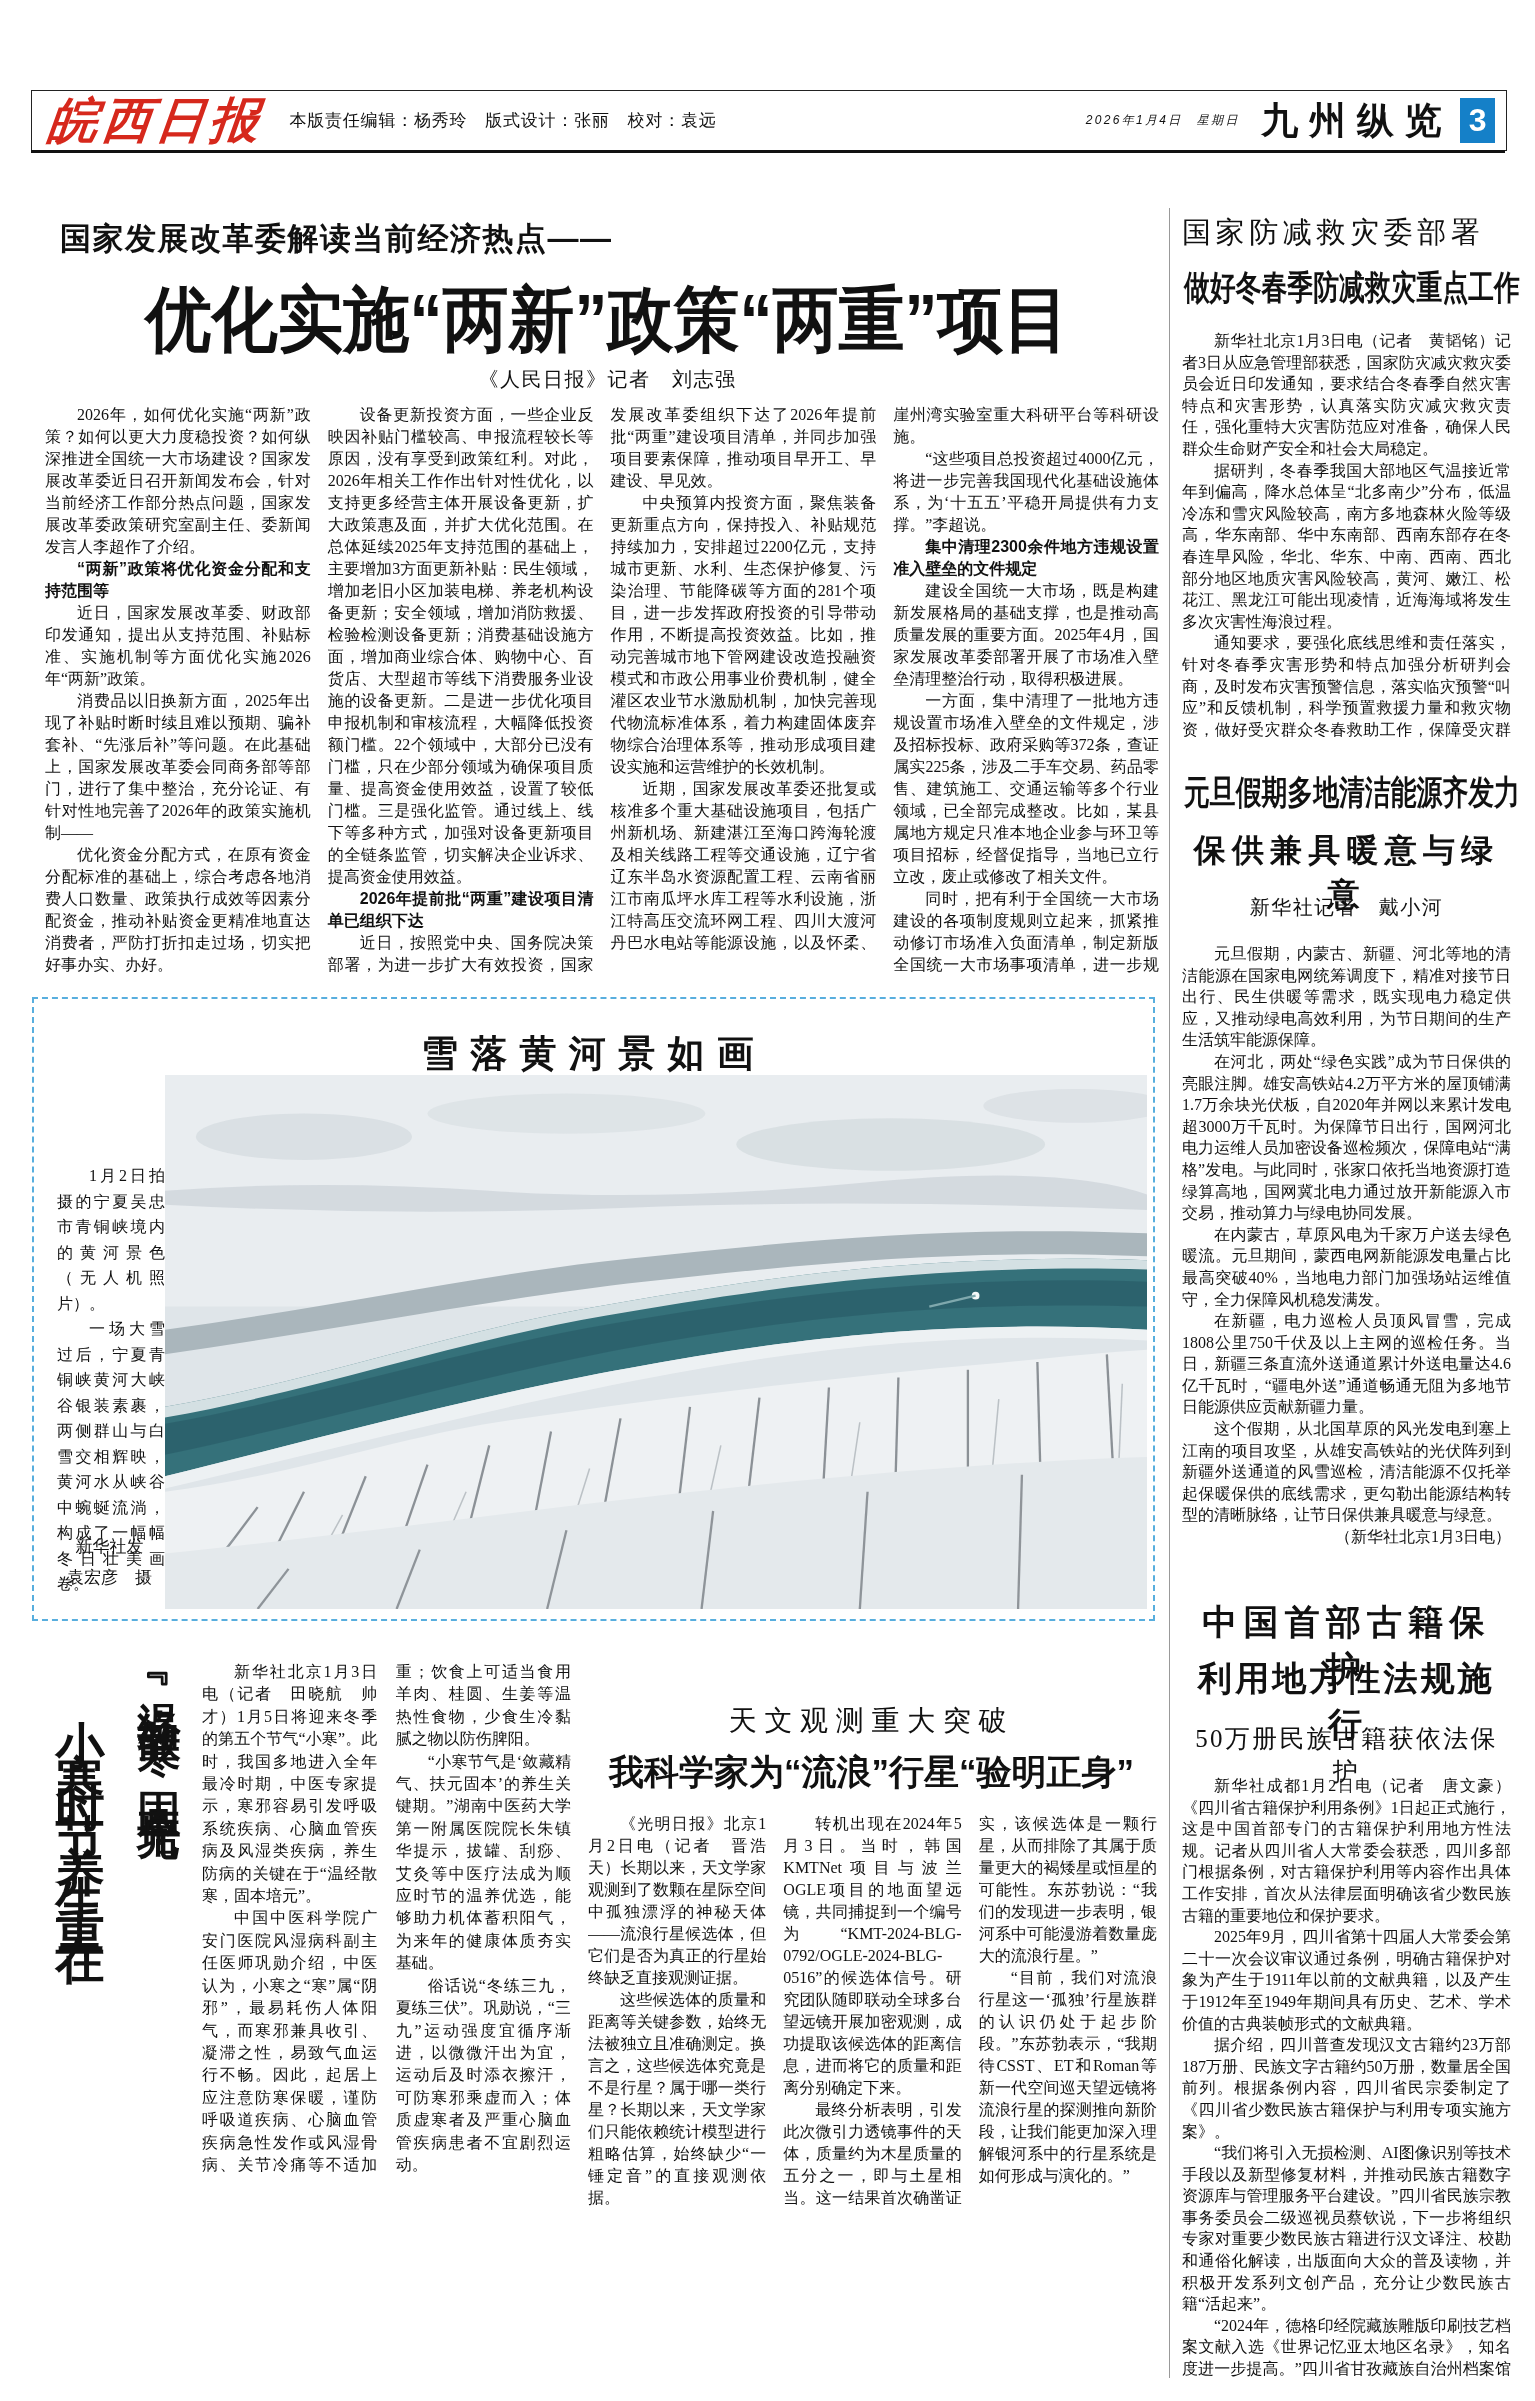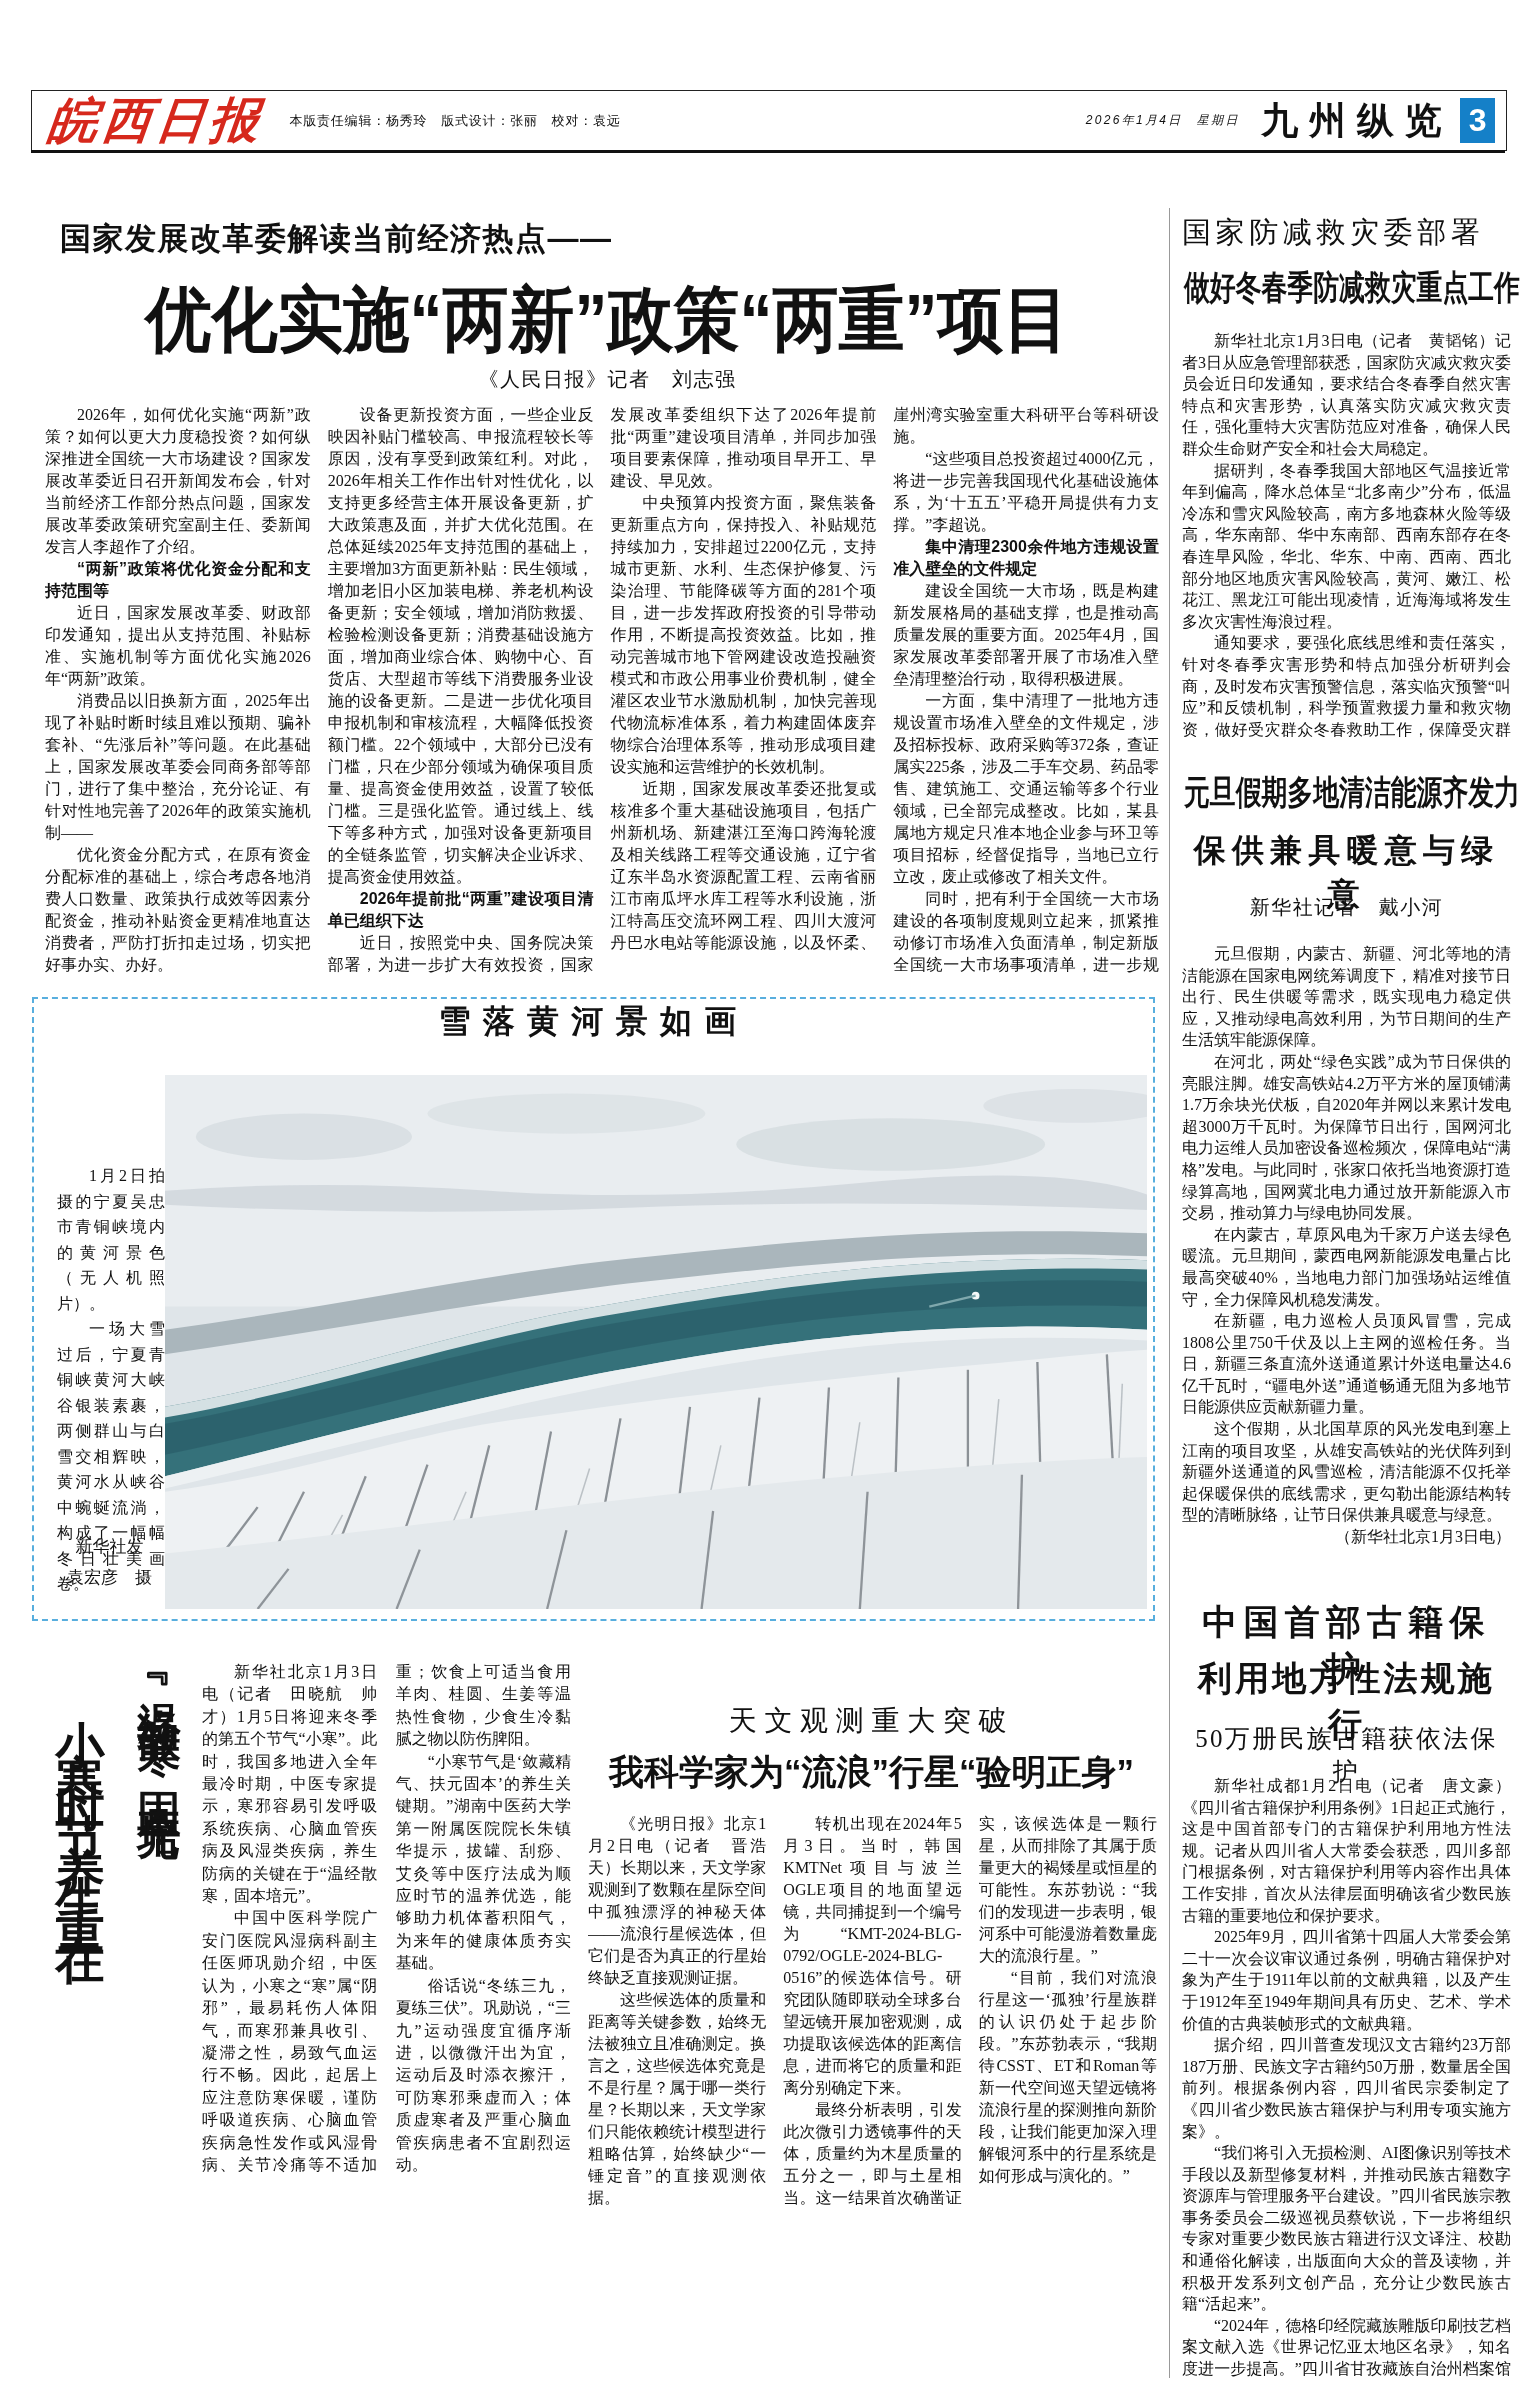--- a/index.html
+++ b/index.html
@@ -5,21 +5,21 @@
   html,body{margin:0;padding:0;background:#ffffff;}
   #page{position:relative;width:1536px;height:2401px;background:#ffffff;overflow:hidden;
         font-family:"Liberation Serif","DejaVu Serif",serif;color:#111;}
   .abs{position:absolute;}
   
   #mast-box{left:31px;top:90px;width:1474px;height:59px;border:0.8px solid #222;
             display:flex;align-items:center;}
   #logo{font-family:"DejaVu Serif",serif;font-style:italic;font-weight:bold;
         font-size:49px;color:#d6281c;letter-spacing:4.6px;margin-left:17px;
         transform:skewX(-6deg);white-space:nowrap;}
-  #editor-line{font-family:Liberation Sans, sans-serif;font-size:13px;
+  #editor-line{font-family:Liberation Sans, sans-serif;font-size:17px;
         margin-left:26px;letter-spacing:0.8px;white-space:nowrap;}
   #mast-spacer{flex:1;}
   #date-line{font-family:"Liberation Sans","DejaVu Sans",sans-serif;font-size:12px;
         letter-spacing:2.3px;white-space:nowrap;font-style:italic;}
   #section-name{font-family:"Liberation Sans","DejaVu Sans",sans-serif;font-weight:900;
         font-size:37px;letter-spacing:10.8px;margin:0 7.7px 0 21.6px;white-space:nowrap;}
   #page-num{width:35px;height:45px;background:#1580c8;color:#fff;display:flex;
         align-items:center;justify-content:center;font-family:"Liberation Sans",sans-serif;
         font-weight:bold;font-size:32px;margin-right:10.8px;}
   #mast-rule{left:31px;top:150px;width:1474px;height:3.1px;background:#111;}
@@ -31,23 +31,23 @@
         font-size:66px;letter-spacing:0px;white-space:nowrap;transform:scaleY(1.08);
         transform-origin:center top;}
   #main-byline{left:58px;top:366px;width:1099px;text-align:center;font-size:20px;letter-spacing:1.5px;}
   #main-body{left:45px;top:404px;width:1114px;height:583px;column-count:4;column-gap:17px;
         font-size:16px;line-height:22px;text-align:justify;overflow:hidden;}
   p{margin:0;text-indent:2em;}
   .sub{font-family:"Liberation Sans","DejaVu Sans",sans-serif;font-weight:bold;}
   .note{text-align:right;text-indent:0;}
   
   #photo-box{left:32px;top:997px;width:1119px;height:620px;border:2.3px dashed #58aede;}
-  #photo-headline{position:absolute;left:0;top:1px;width:100%;text-align:center;
+  #photo-headline{position:absolute;left:0;top:30px;width:100%;text-align:center;
         font-family:"Liberation Sans","DejaVu Sans",sans-serif;font-weight:900;
-        font-size:32px;letter-spacing:12.3px;}
+        font-size:37px;letter-spacing:12.3px;}
   #photo-caption{position:absolute;left:23px;top:164px;width:108px;font-size:16px;
         line-height:25.5px;text-align:justify;}
   #photo-credit{position:absolute;left:14px;bottom:26px;width:123px;text-align:center;
         font-size:17px;line-height:31px;}
   #photo-img{position:absolute;left:131px;top:76px;width:982px;height:534px;display:block;}
   
   .vtitle{writing-mode:vertical-rl;text-orientation:upright;
         font-family:"Liberation Sans","DejaVu Sans",sans-serif;font-weight:900;}
   #health-title-main{left:48px;top:1681px;height:702px;font-size:49px;letter-spacing:31px;}
   #health-title-quote{left:131px;top:1659px;height:725px;font-size:43px;letter-spacing:9.3px;}

